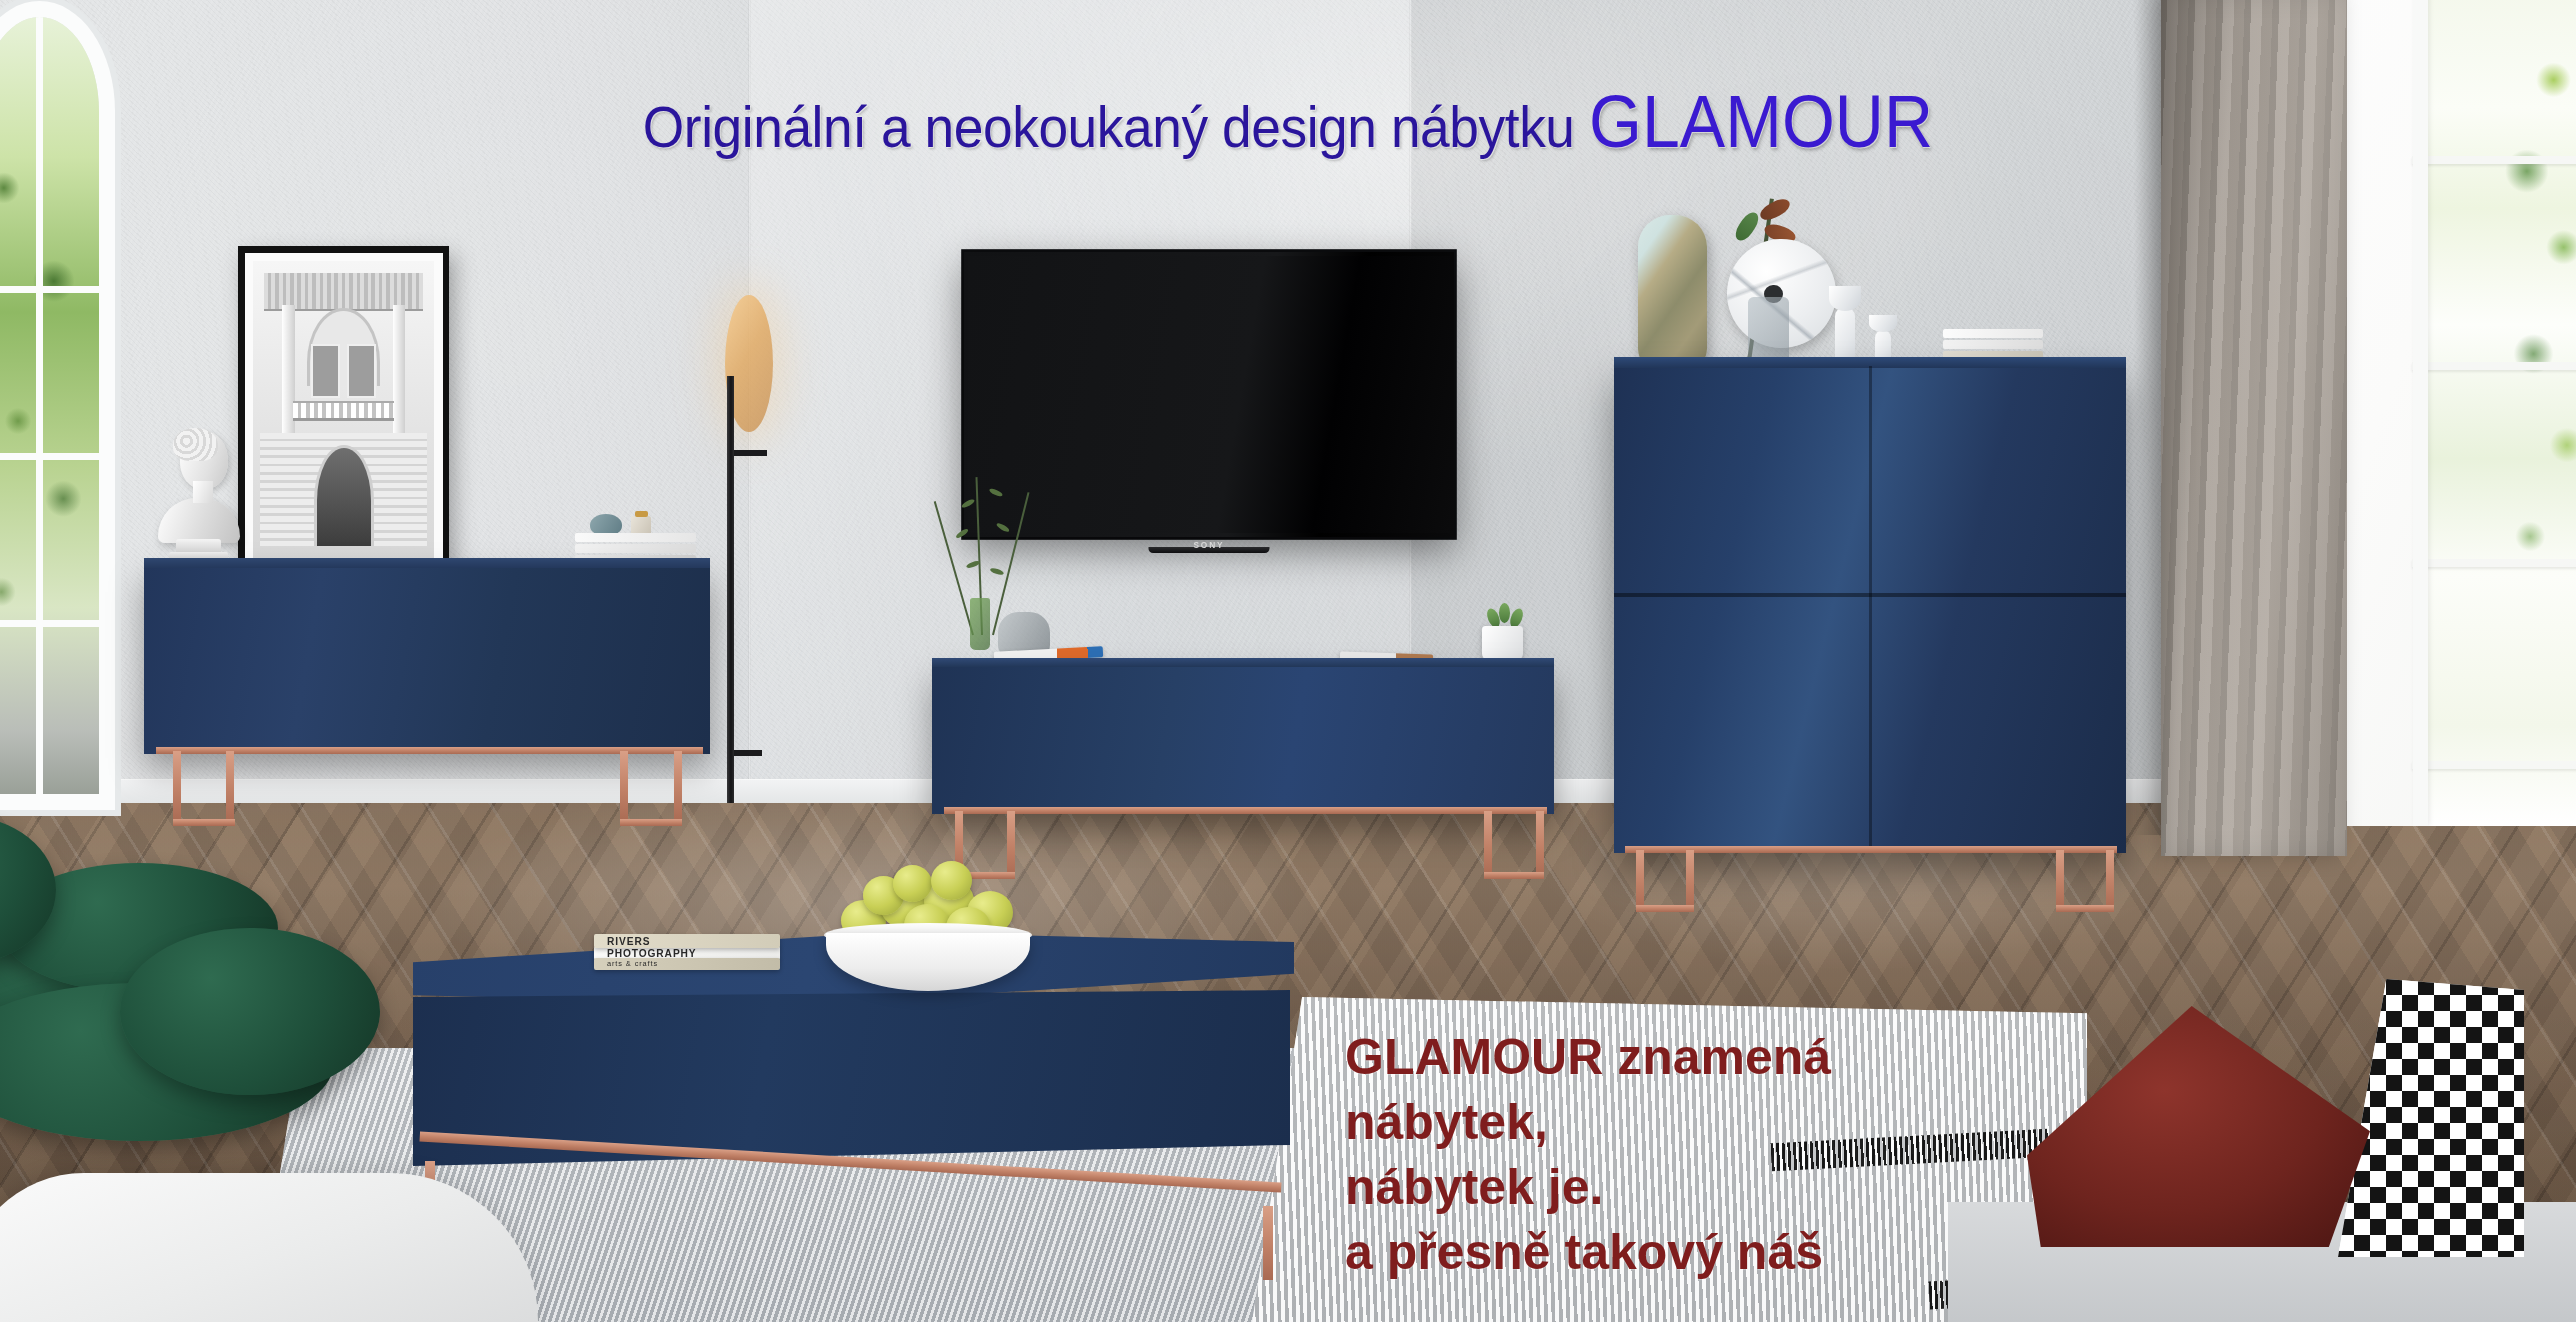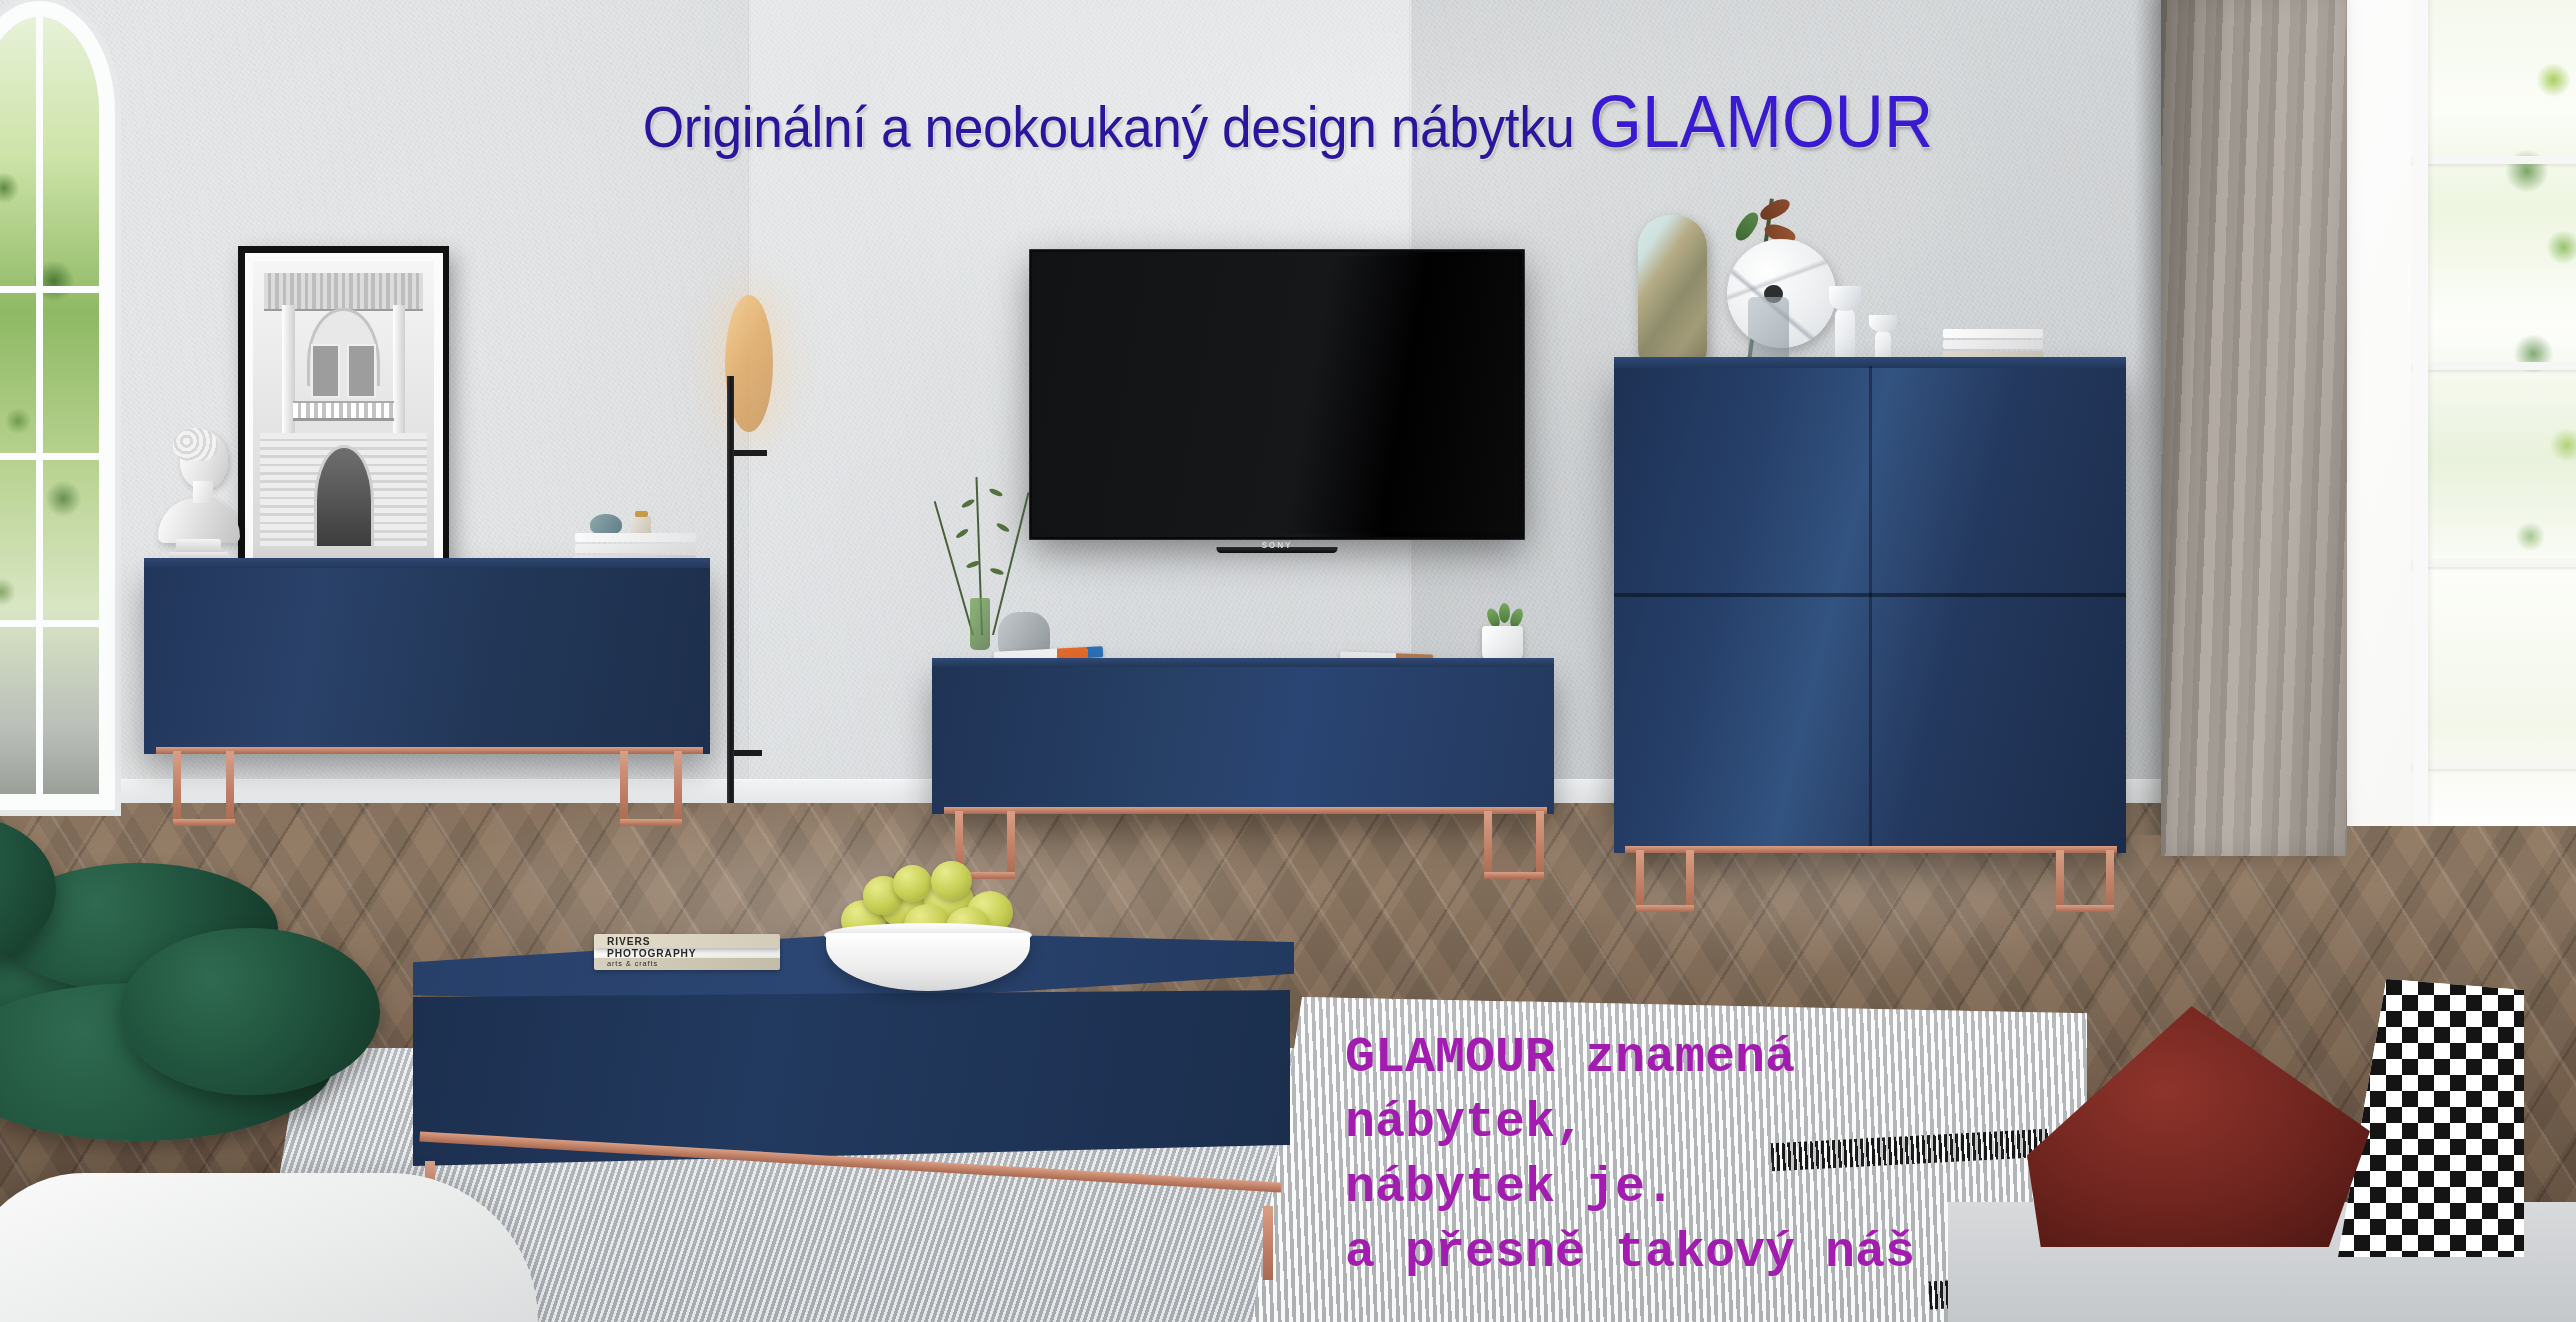--- a/index.html
+++ b/index.html
@@ -156,21 +156,21 @@
   
   .coffee { position:absolute; left:413px; top:932px; width:881px; height:278px; }
   .coffee-top { position:absolute; left:0; top:0; width:881px; height:72px;
     background:linear-gradient(100deg,#27406a,#2b4672 45%,#22395f);
     clip-path:polygon(0% 42%, 54% 0%, 100% 14%, 100% 58%, 46% 100%, 0% 88%); }
   .coffee-front { position:absolute; left:0; top:58px; width:877px; height:176px;
     background:linear-gradient(100deg,#1c2f4f 0%, #223a5f 40%, #1b2e4d 100%);
     clip-path:polygon(0% 4%, 100% 0%, 100% 88%, 0% 100%); }
 
   
-  .tv { position:absolute; left:1032px; top:252px; width:490px; height:285px;
+  .tv { position:absolute; left:964px; top:252px; width:490px; height:285px;
     background:linear-gradient(100deg,#111214 0%, #17181a 58%, #000 75%, #0a0a0b 100%);
     box-shadow:0 13px 37px rgba(0,0,0,.45), 0 0 0 2.8px #0c0d0f; }
   .tv-screen { position:absolute; inset:3.7px; background:linear-gradient(100deg,#121315,#161719 56%,#010102 74%,#0b0b0c); }
   .tv-brand { position:absolute; left:50%; bottom:-13px; transform:translateX(-50%);
     font-size:8.3px; letter-spacing:1.9px; color:#d8d8d8; font-weight:bold; }
   .tv-foot { position:absolute; left:50%; bottom:-16px; transform:translateX(-50%);
     width:121px; height:6.5px; border-radius:0 0 4.6px 4.6px;
     background:linear-gradient(180deg,#2a2b2d,#0e0e10); }
 
   
@@ -331,22 +331,22 @@
     color:#2a159c;
     text-shadow:0.9px 0.9px 0 rgba(255,255,255,.55), 1.9px 1.9px 2.8px rgba(0,0,0,.22);
     transform:scaleX(.92); transform-origin:center;
   }
   .headline .brand {
     font-size:74px; color:#3a1ad0; letter-spacing:0px;
     text-shadow:0.9px 0.9px 0 rgba(255,255,255,.5), 1.9px 2.8px 3.7px rgba(0,0,0,.25);
   }
   .caption {
     position:absolute; left:1345px; top:1025px; width:705px;
-    font-family:Liberation Mono, monospace;
-    font-size:50px; line-height:1.30; font-weight:bold; color:#a21caf;
+    font-family:Liberation Sans, sans-serif;
+    font-size:50px; line-height:1.30; font-weight:bold; color:#7f1d1d;
     text-shadow:0 0.9px 0.9px rgba(255,255,255,.35);
   }
   .caption div { white-space:nowrap; }
 </style>
 </head>
 <body>
 
 <div class="scene">
 
   <div class="wall">

